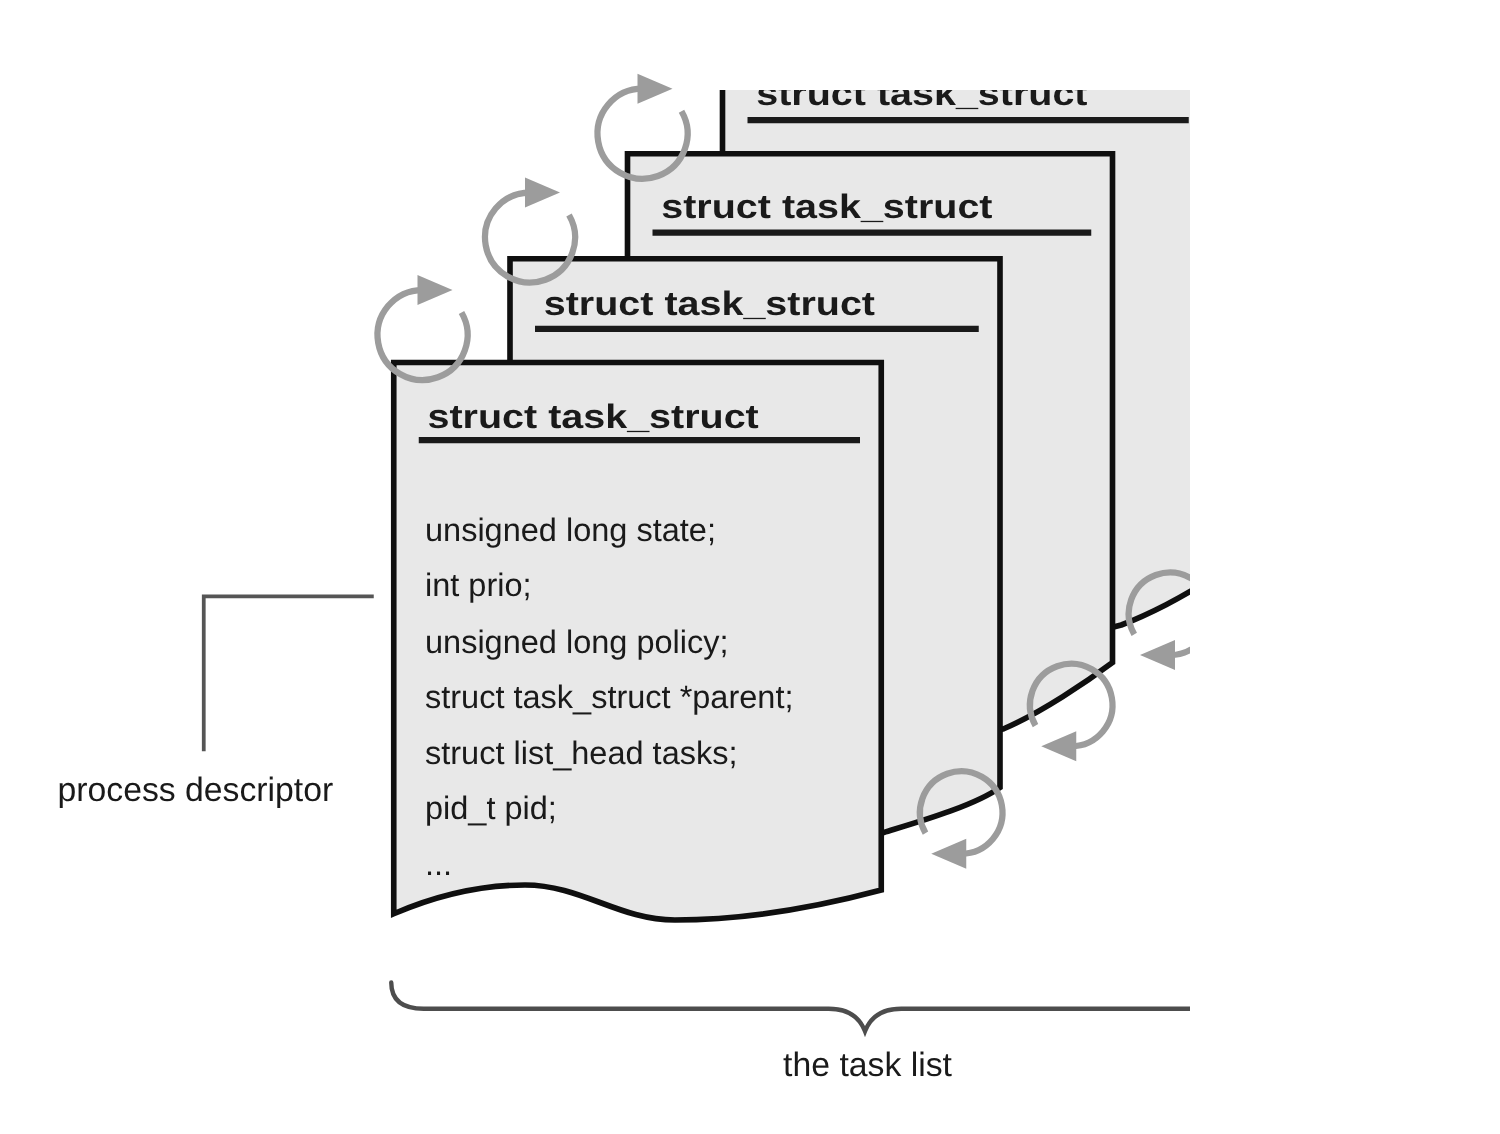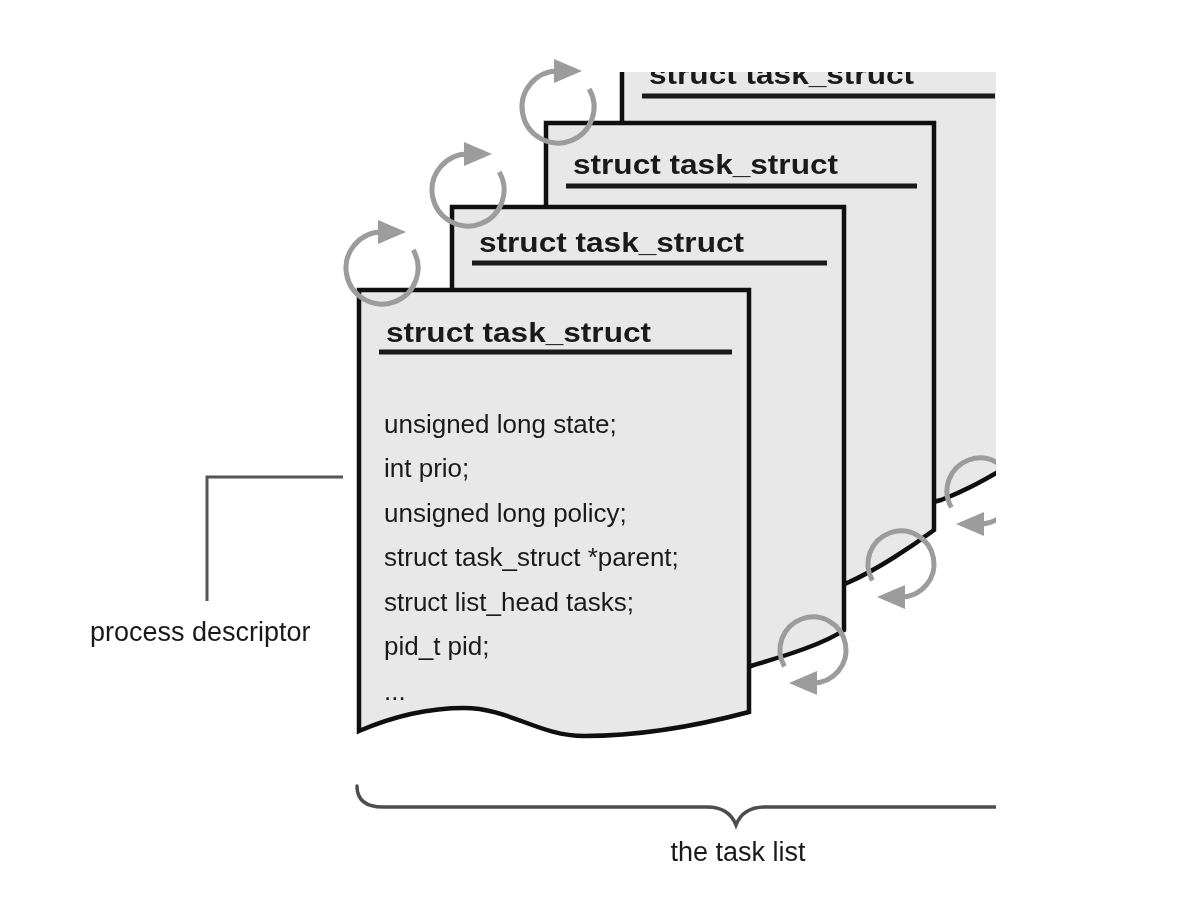--- a/index.html
+++ b/index.html
@@ -1,20 +1,20 @@
 <!DOCTYPE html>
 <html style="--card-fill: #e8e8e8; --card-border: #0f0f0f; --text: #1a1a1a; --arrow: #9c9c9c; --brace: #4d4d4d; --connector: #555555; --page-bg: #ffffff;"><head>
 <meta charset="utf-8">
 <style>
   :root{
     --card-fill:#e8e8e8; --card-border:#0f0f0f; --text:#1a1a1a;
     --arrow:#9c9c9c; --brace:#4d4d4d; --connector:#555555; --page-bg:#ffffff;
   }
   html,body{margin:0;padding:0;background:var(--page-bg);}
-  .stage{position:relative;width:952px;height:907px;background:var(--page-bg);overflow:hidden;margin-left:44px;}
+  .stage{position:relative;width:952px;height:907px;background:var(--page-bg);overflow:hidden;}
   svg{position:absolute;left:0;top:0;}
   .card-body{fill:var(--card-fill);stroke:var(--card-border);stroke-width:4.5;}
   .card-title{font:bold 27px "Liberation Sans", sans-serif;fill:var(--text);}
   .title-underline{stroke:var(--text);stroke-width:5;}
   .field{font:26px "Liberation Sans", sans-serif;fill:var(--text);}
   .ann{font:27px "Liberation Sans", sans-serif;fill:var(--text);}
   .arrow-arc{fill:none;stroke:var(--arrow);stroke-width:5;}
   .arrow-head{fill:var(--arrow);stroke:none;}
   .connector{fill:none;stroke:var(--connector);stroke-width:3;}
   .brace{fill:none;stroke:var(--brace);stroke-width:3.5;stroke-linecap:round;}

